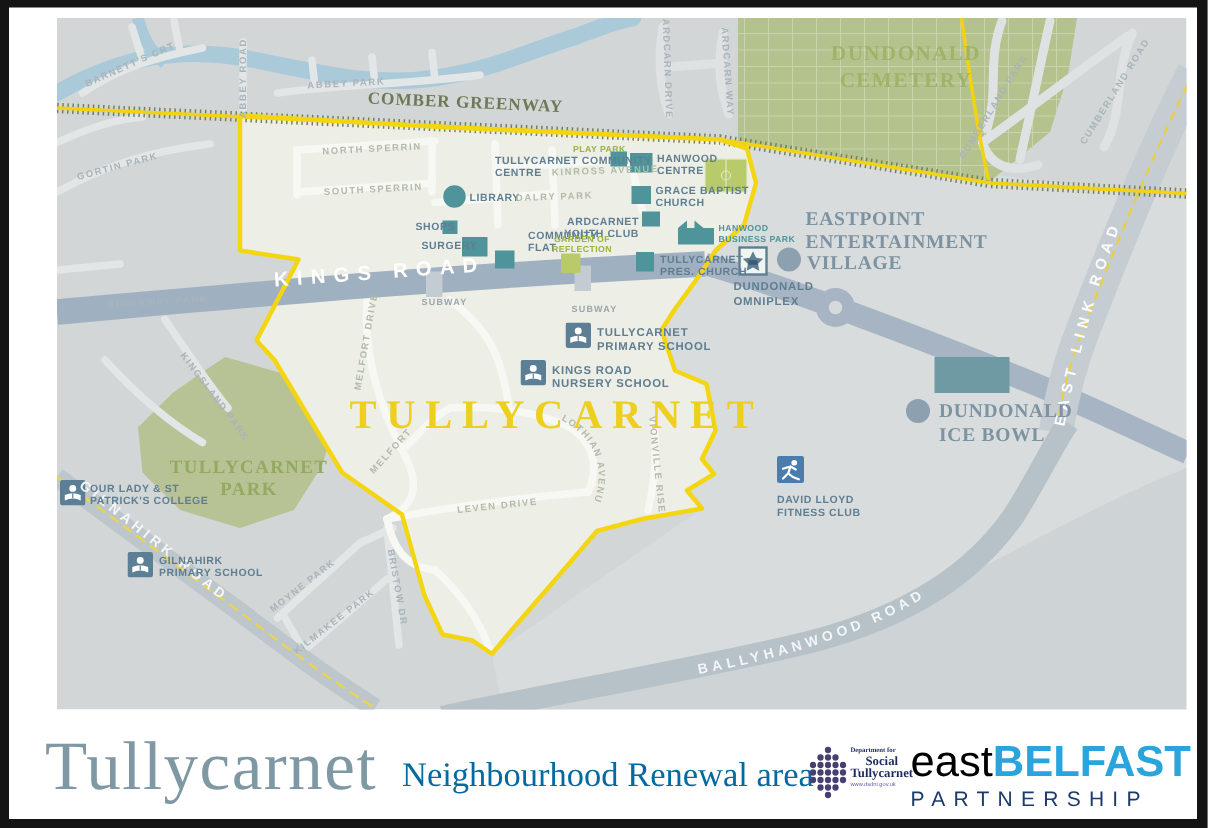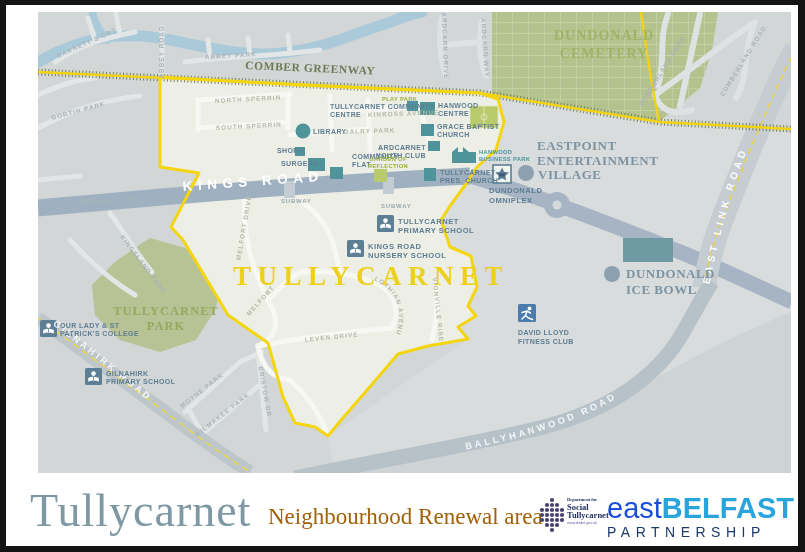--- a/index.html
+++ b/index.html
@@ -22,29 +22,29 @@
   .kings{fill:#ffffff;font-size:13.5px;font-weight:700;letter-spacing:5.5px;}
   .roadw{fill:#fbfcfc;font-size:10px;font-weight:700;letter-spacing:4px;}
   .roadw2{fill:#f3f5f6;font-size:9.3px;font-weight:700;letter-spacing:3px;}
   .gwy{fill:#6e7a57;font-size:11.5px;font-weight:700;letter-spacing:.6px;font-family:"Liberation Serif",serif;}
   .greenlbl{fill:#9ab23f;font-size:5.8px;font-weight:700;letter-spacing:.3px;}
   .teallbl{fill:#4f949a;font-size:5.8px;font-weight:700;letter-spacing:.3px;}
   
   .footer-title{position:absolute;left:24px;top:479px;font-family:"Liberation Serif",serif;
     font-size:46px;color:#7e98a4;letter-spacing:1px;}
   .footer-sub{position:absolute;left:262px;top:499px;font-family:"Liberation Serif",serif;
-    font-size:23px;color:#a16207;}
+    font-size:23px;color:#0369a1;}
   .dsd{position:absolute;left:531px;top:491px;width:90px;height:48px;}
   .dsd-text{position:absolute;left:30px;top:2px;color:#1d2b5e;font-family:"Liberation Serif",serif;line-height:1;}
   .dsd-l1{font-size:4.5px;font-weight:700;}
-  .dsd-l2,.dsd-l3{font-size:8.5px;font-weight:700;}
+  .dsd-l2,.dsd-l3{font-size:8.5px;font-weight:700;text-align:center;}
   .dsd-url{font-size:3.8px;color:#6a5ca8;margin-top:2px;font-family:"Liberation Sans",sans-serif;}
   .ebp{position:absolute;left:601px;top:489px;width:180px;height:50px;}
   .ebp-row{font-size:29px;line-height:1;white-space:nowrap;}
-  .ebp-east{color:#1d4ed8;font-weight:400;letter-spacing:0px;}
+  .ebp-east{color:#000000;font-weight:400;letter-spacing:0px;}
   .ebp-belfast{color:#29a4dd;font-weight:700;letter-spacing:0px;margin-top:32px;}
   .ebp-sub{font-size:14px;color:#1b3a6b;letter-spacing:5.5px;margin-top:1px;}
 </style>
 </head>
 <body>
 
 <div class="page">
 
   <div class="map-wrap">
   <svg width="753" height="461" viewBox="38 12 753 461" xmlns="http://www.w3.org/2000/svg">

